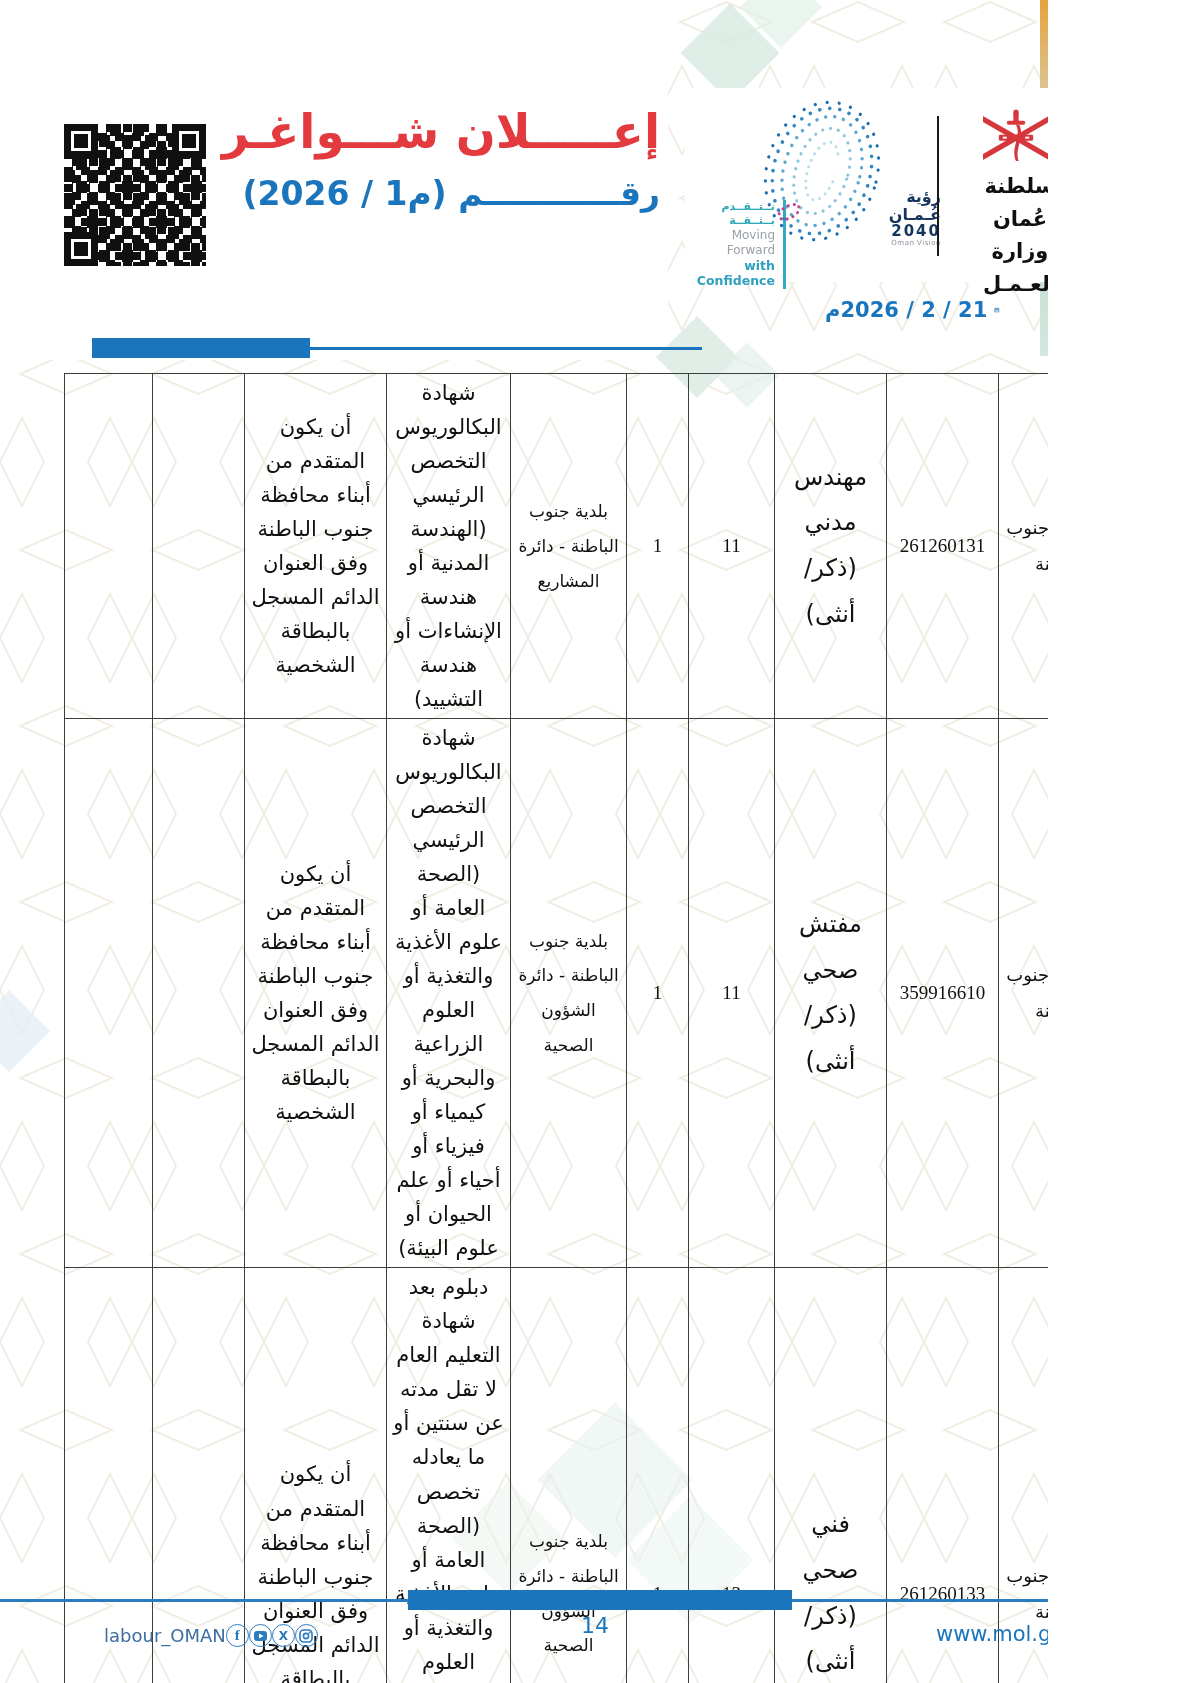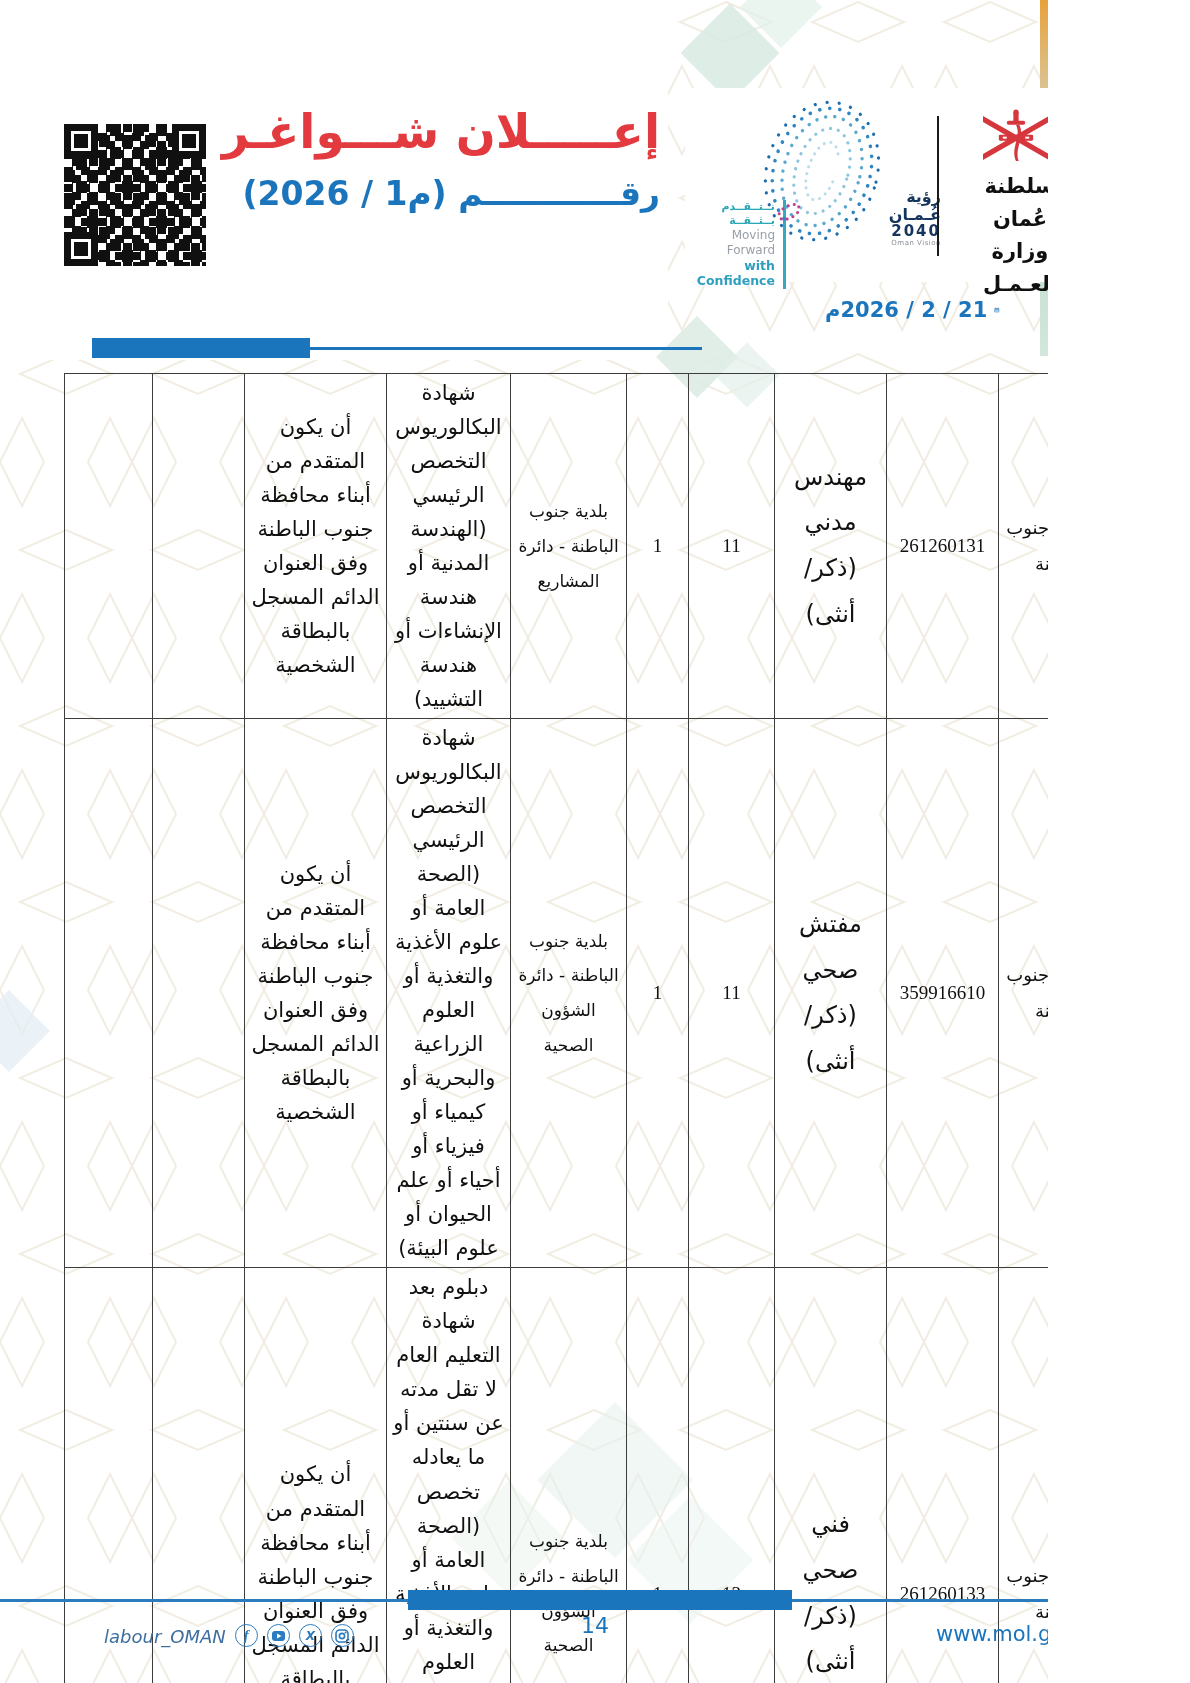--- a/index.html
+++ b/index.html
@@ -65,21 +65,21 @@
   td.title-cell{font-size:24px;line-height:1.9;}
   td.entity{font-size:17px;line-height:2.05;}
   td.qual,td.cond{font-size:21px;line-height:1.62;}
   .blk{display:block;}
 
   
   .footer-line{position:absolute;left:0;top:1599px;width:1190px;height:3px;background:#2b7bbf;}
   .footer-bar{position:absolute;left:408px;top:1590px;width:384px;height:20px;background:#1b75bc;}
   .page-number{position:absolute;left:0;top:1613px;width:1190px;text-align:center;
                color:#1b75bc;font-size:22px;}
-  .social{position:absolute;left:104px;top:1624px;display:flex;align-items:flex-end;gap:9px;font-style:italic;}
+  .social{position:absolute;left:104px;top:1624px;display:flex;align-items:center;}
   .handle{color:#3d6d9e;font-size:18px;}
   .icon-circle{width:23px;height:23px;border:1.6px solid #2b7bbf;border-radius:50%;
                display:flex;align-items:center;justify-content:center;color:#2b7bbf;box-sizing:border-box;}
   .icon-circle .fb{font-family:"Liberation Serif",serif;font-weight:bold;font-size:15px;line-height:1;}
   .icon-circle .xx{font-weight:bold;font-size:12px;line-height:1;}
   .website{position:absolute;left:895px;top:1622px;width:220px;text-align:right;direction:ltr;
            color:#1b75bc;font-size:21px;}
 </style>
 </head>
 <body>

